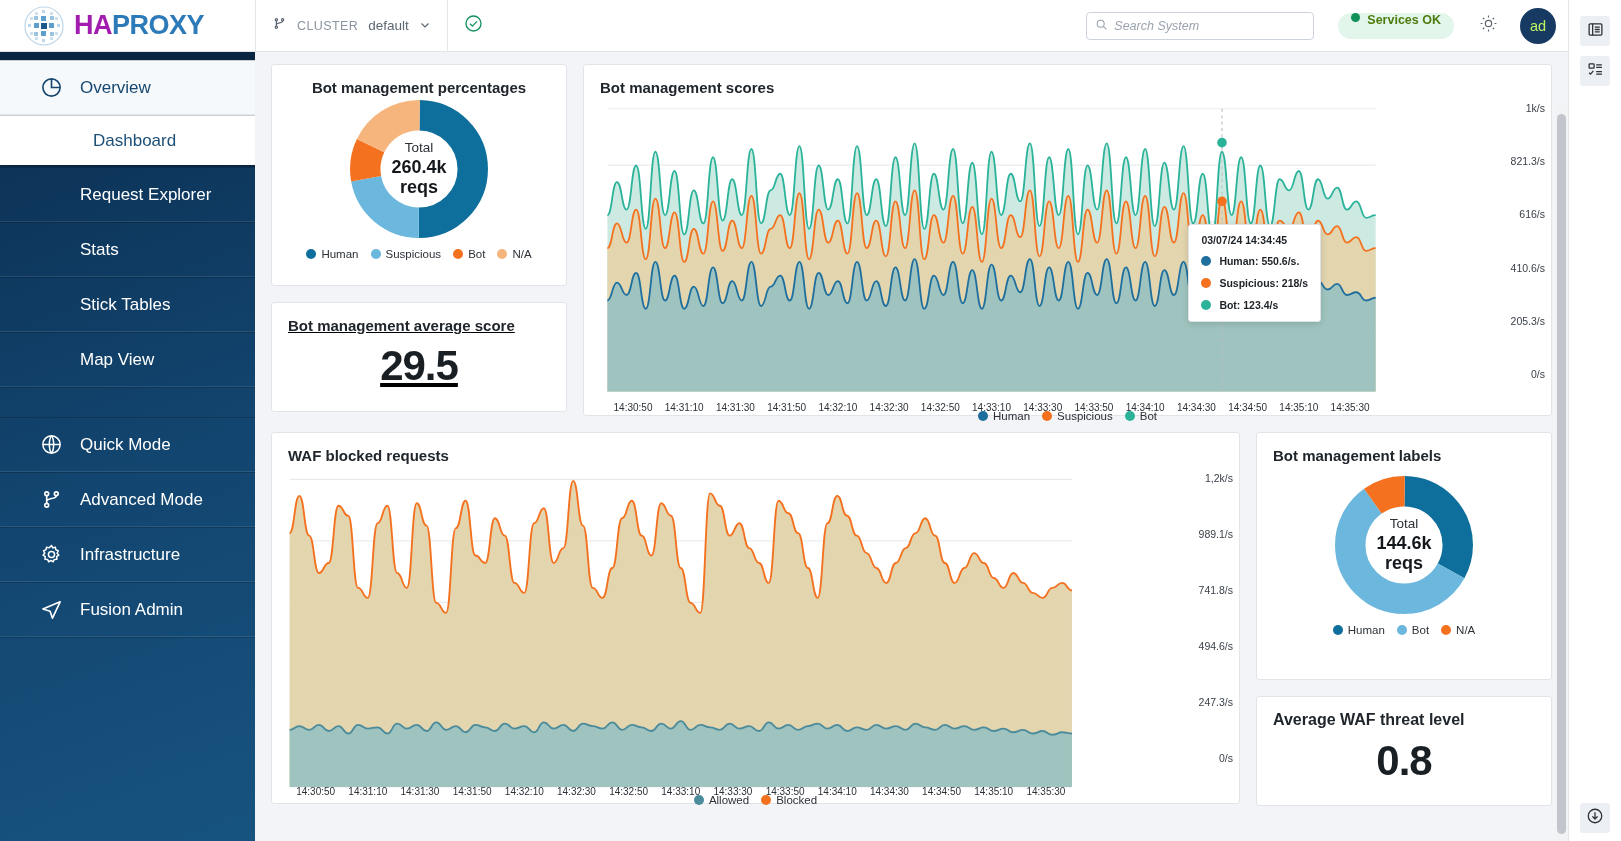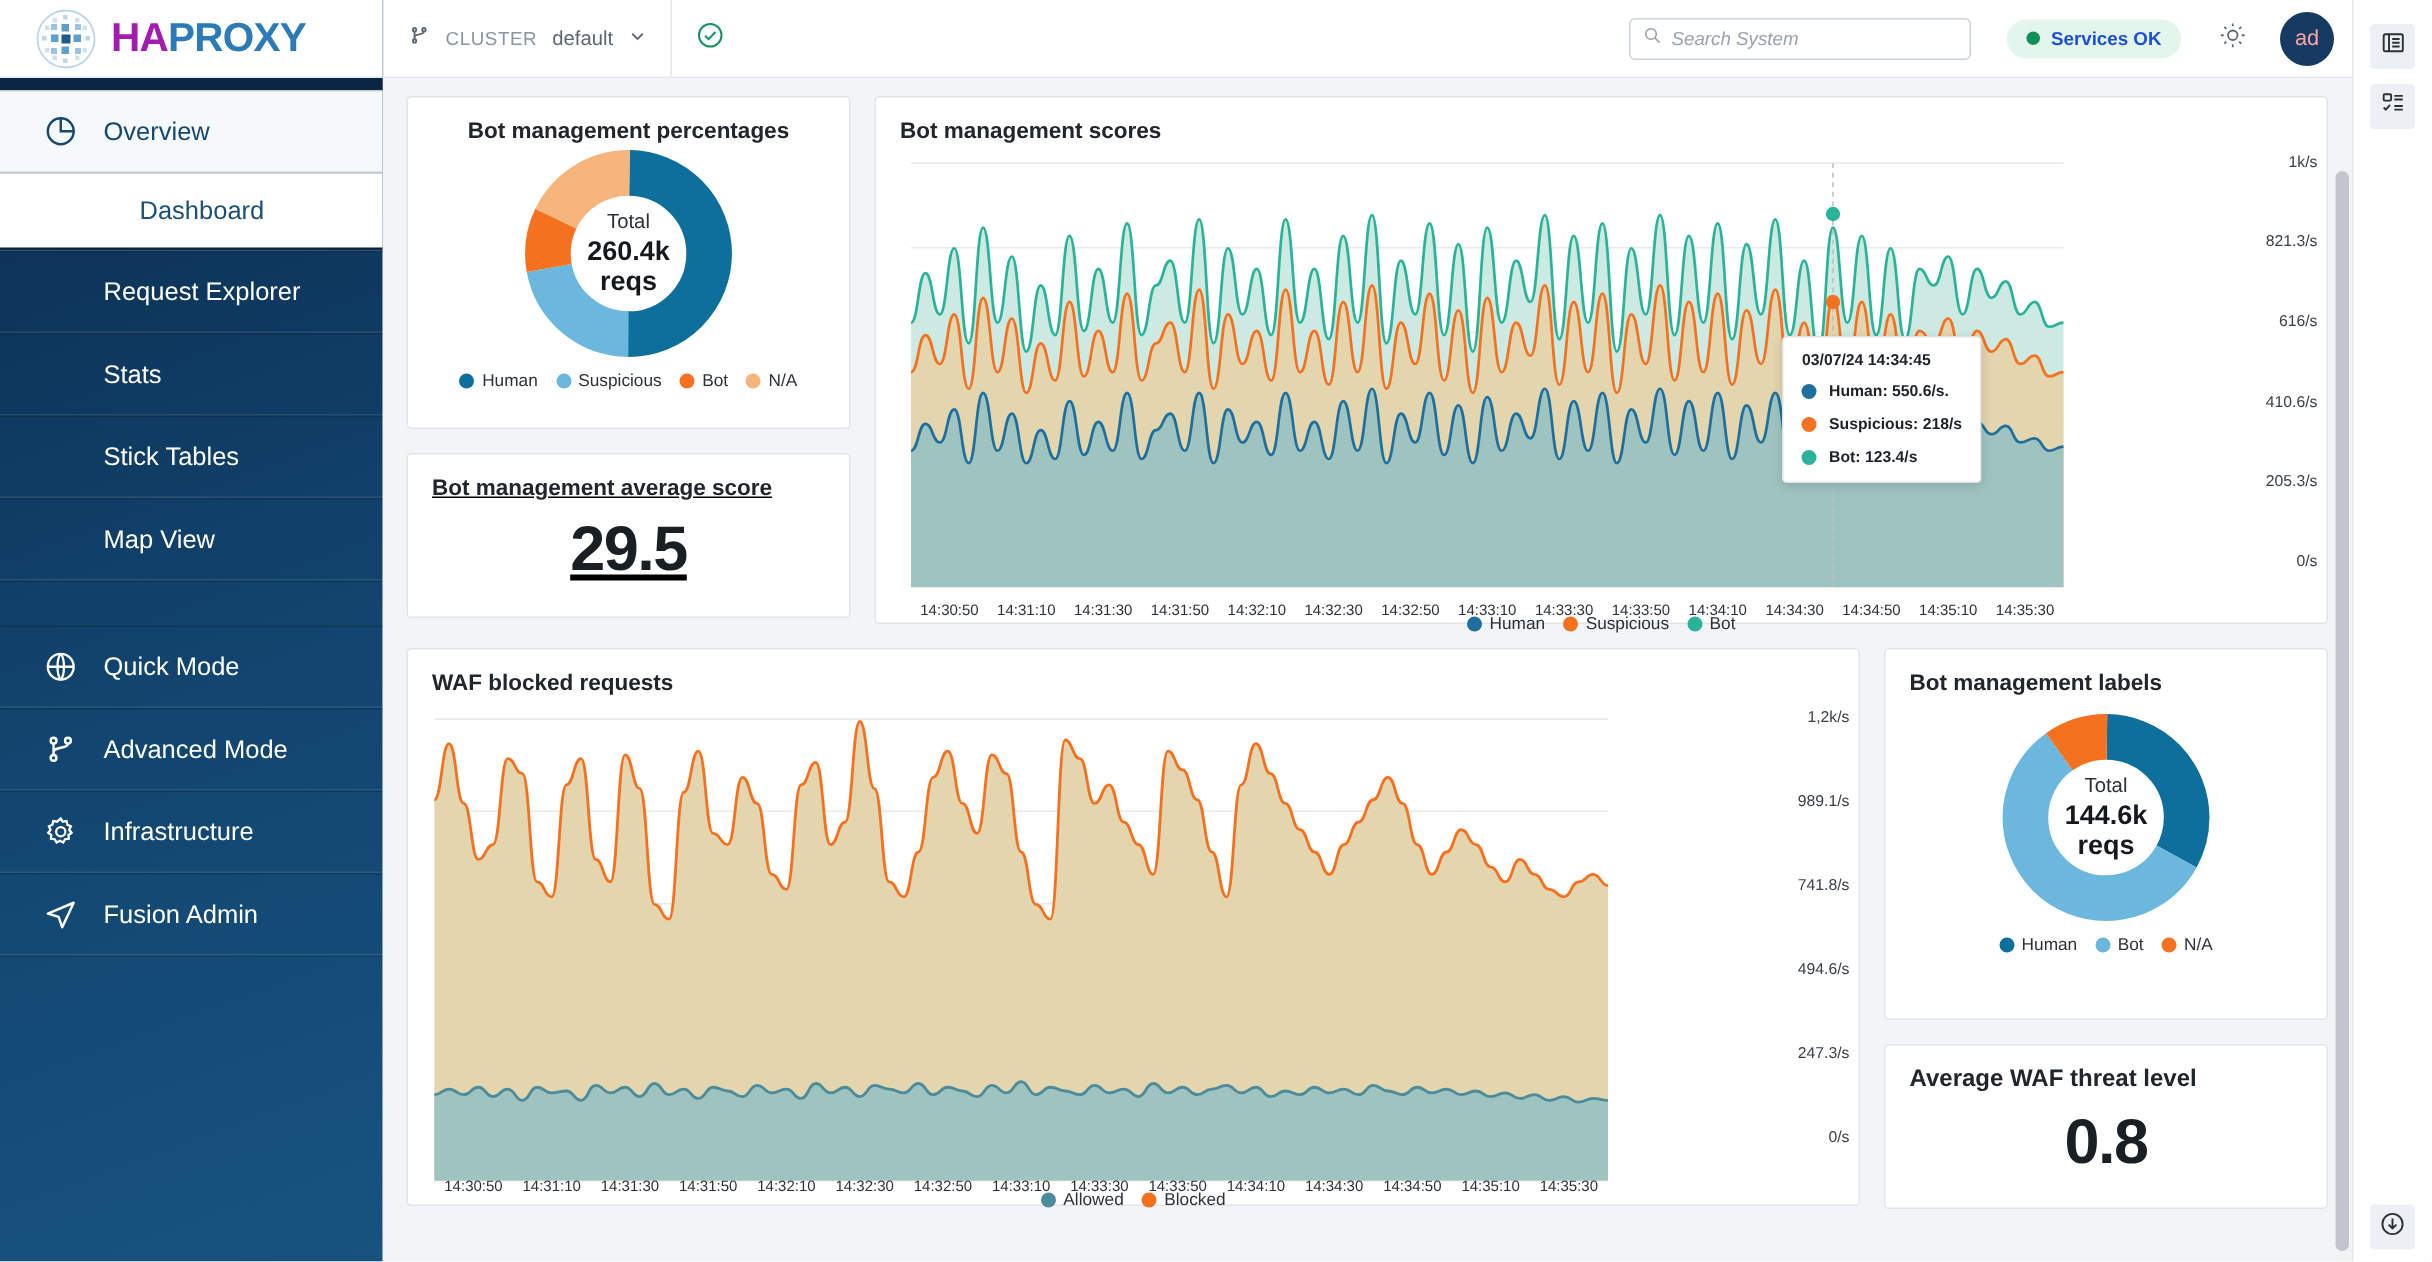--- a/index.html
+++ b/index.html
@@ -24,21 +24,21 @@
   .brand-logo { width: 40px; height: 40px; flex: 0 0 40px; }
   .brand-text {
     font-size: 27px; font-weight: bold; letter-spacing: -0.5px;
     color: #1b3f63;
   }
   .brand-text .hp-blue { color: #2d7ab8; }
   .nav-top-strip { height: 8px; background: #0a2642; }
 
   .nav-item {
     display: flex; align-items: center; gap: 16px;
-    height: 55px; padding-left: 27px;
+    height: 55px; padding-left: 38px;
     color: #ffffff; font-size: 17px;
     border-bottom: 1px solid rgba(255,255,255,0.10);
     border-top: 1px solid rgba(0,0,0,0.18);
     cursor: pointer; position: relative;
   }
   .nav-item .nav-ic { width: 26px; height: 26px; flex: 0 0 26px;
     display: flex; align-items: center; justify-content: center; }
   .nav-item.active-parent {
     background: #f5f9fc; color: #17476f; border-bottom: 1px solid #dfe6ec;
   }
@@ -69,32 +69,32 @@
     border: 1px solid #ccd3da; border-radius: 4px;
     display: flex; align-items: center; padding: 0 8px; gap: 6px;
   }
   .search-wrap input {
     border: none; outline: none; font-size: 12.5px;
     font-family: "Liberation Sans", sans-serif;
     color: #49525c; width: 100%; font-style: italic;
   }
   .search-wrap input::placeholder { color: #9aa3ad; font-style: italic; }
   .svc-badge {
-    display: flex; align-items: center; gap: 7px;
-    background: #e3f6ec; color: #1d4ed8; border-radius: 14px;
+    display: flex; align-items: flex-start; gap: 7px;
+    background: #e3f6ec; color: #4d7c0f; border-radius: 14px;
     height: 26px; padding: 0 13px; font-size: 12.5px; font-weight: bold;
     margin-left: 24px;
   }
   .svc-dot { width: 9px; height: 9px; border-radius: 50%; background: #10915a; }
   .sun-btn { margin-left: 22px; width: 24px; height: 24px;
     display: flex; align-items: center; justify-content: center; cursor: pointer; }
   .avatar {
     margin-left: 20px; margin-right: 12px;
     width: 36px; height: 36px; border-radius: 50%;
-    background: #173a63; color: #fca5a5; font-size: 14.5px;
+    background: #173a63; color: #bef264; font-size: 14.5px;
     display: flex; align-items: center; justify-content: center;
   }
 
   
   .main {
     flex: 1; background: #f2f4f7; position: relative;
     padding: 12px 16px 0 16px; overflow: hidden;
   }
   .grid-row { display: flex; gap: 16px; }
   .card {

